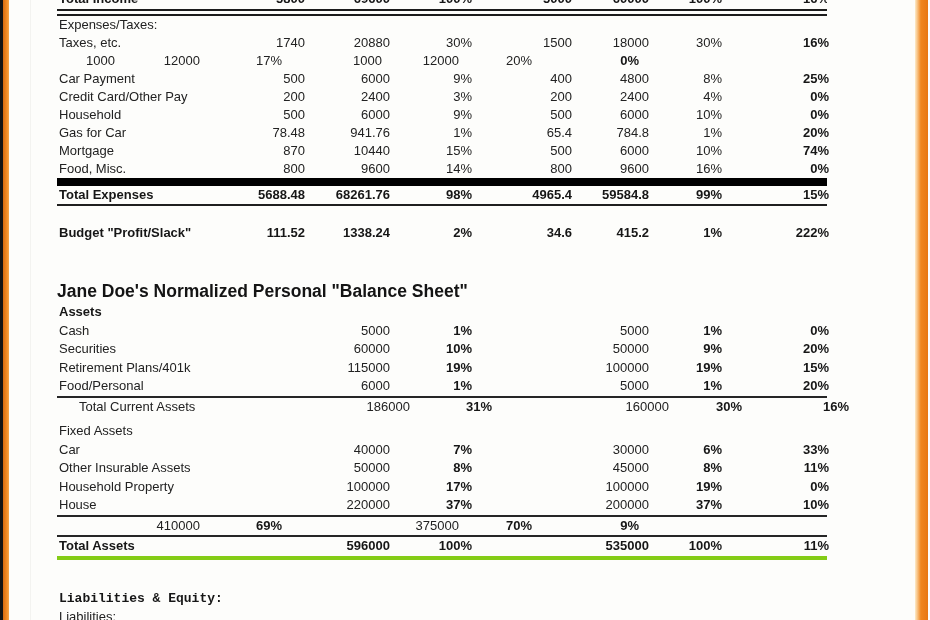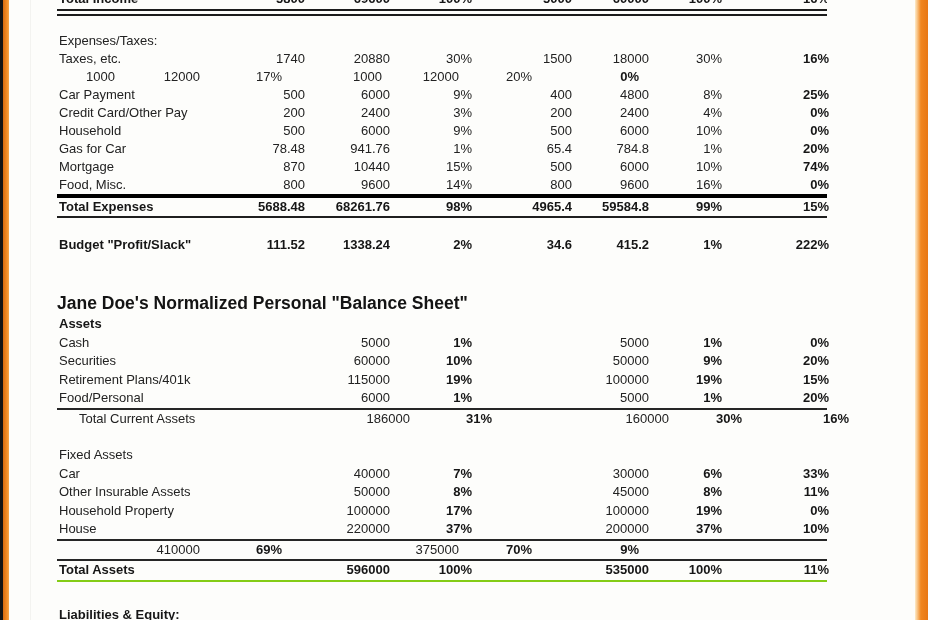--- a/index.html
+++ b/index.html
@@ -21,28 +21,28 @@
   .bs .row{height:18.5px;line-height:18.5px;}
   .cell{flex:none;text-align:right;overflow:hidden;}
   .lbl{width:188px;text-align:left;padding-left:2px;}
   .c1{width:58px}.c2{width:85px}.c3{width:82px}.c4{width:100px}.c5{width:77px}.c6{width:73px}.c7{width:107px}
   .b{font-weight:bold;color:#161616;}
   .indent .lbl{padding-left:22px;}
 
   .cut{height:8px;overflow:hidden;}
   .cut .row{margin-top:-10px;}
   .rule2{height:3px;border-top:2px solid #1c1c1c;border-bottom:2px solid #1c1c1c;margin-top:1px;}
-  .sec-label{margin-top:16px;}
-  .total-row{border-top:4px solid #000000;border-bottom:2px solid #1f1f1f;}
+  .sec-label{}
+  .total-row{border-top:8px solid #000000;border-bottom:2px solid #1f1f1f;}
   .profit{margin-top:18px;}
   .title{margin-top:37px;height:24px;line-height:24px;font-size:17.5px;font-weight:bold;color:#141414;}
   .rule-top{border-top:2px solid #262626;}
-  .rule-bottom{border-bottom:2px solid #84cc16;}
-  .fixed-h{margin-top:18px;}
-  .liab1{margin-top:24px;height:18.5px;line-height:18.5px;font-weight:bold;color:#161616;}
+  .rule-bottom{border-bottom:4px solid #84cc16;}
+  .fixed-h{margin-top:6px;}
+  .liab1{margin-top:30px;height:18.5px;line-height:18.5px;font-weight:bold;color:#161616;font-family:Liberation Mono, monospace;}
   .liab2{height:18.5px;line-height:18.5px;}
 </style>
 </head>
 <body>
 
 <div class="page">
   <div class="frame-black"></div>
   <div class="frame-orange-left"></div>
   <div class="frame-orange-right"></div>
   <div class="paper-line"></div>

